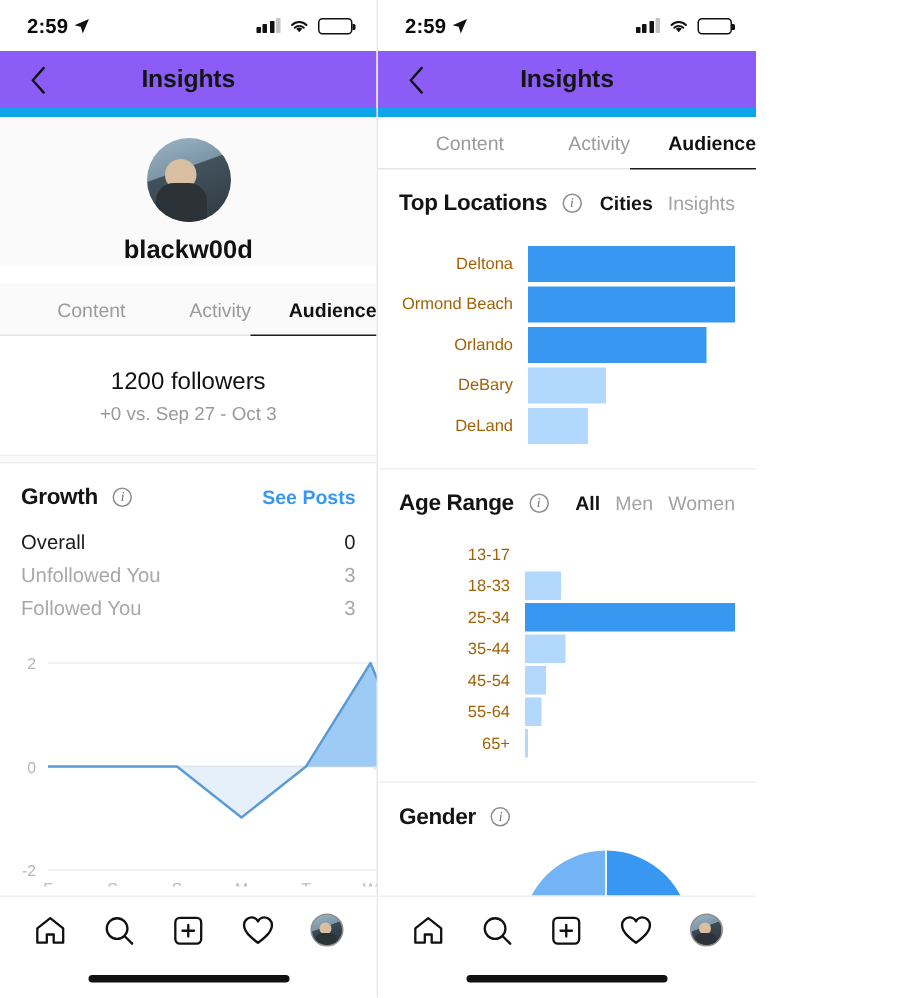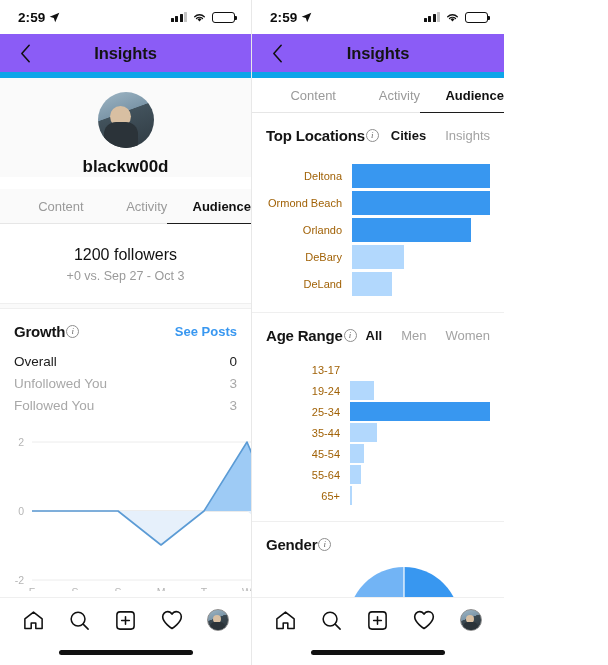--- a/index.html
+++ b/index.html
@@ -94,30 +94,30 @@
 
   .divider { height: 6px; background: #fafafa; border-top: 1px solid #efefef;
              border-bottom: 1px solid #efefef; }
   .hr { height: 1px; background: #efefef; }
 
   
   .section-head {
     display: flex; align-items: center; justify-content: space-between;
     padding: 14px 14px 10px;
   }
-  .sh-left { display: flex; align-items: center; gap: 1px; }
+  .sh-left { display: flex; align-items: center; gap: 10px; }
   .sh-title { font-size: 15px; font-weight: 700; color: #141414; letter-spacing: -.2px; }
   .info-ic {
     width: 13px; height: 13px; border: 1.2px solid #8e8e8e; border-radius: 50%;
     display: inline-flex; align-items: center; justify-content: center;
     font-size: 9px; color: #6b6b6b; font-family: "Liberation Serif", serif;
     font-style: italic; line-height: 1;
   }
   .see-posts { font-size: 13px; color: #3897f0; font-weight: 600; cursor: pointer; }
-  .seg { display: flex; gap: 19px; align-items: flex-start; }
+  .seg { display: flex; gap: 10px; align-items: flex-start; }
   .seg span { font-size: 13px; color: #a3a3a3; cursor: pointer; }
   .seg span.active { color: #141414; font-weight: 700; }
 
   
   .stats { padding: 0 14px; }
   .stat-row {
     display: flex; justify-content: space-between; align-items: center;
     padding: 3.5px 0; font-size: 13.5px;
   }
   .stat-row.primary { color: #1c1c1c; }
@@ -412,21 +412,21 @@
     </div>
 
     <div class="barchart agechart" style="padding-top:6px;padding-left:24px">
       <div class="bar-row" style="height:19px;margin-bottom:2px">
         <span class="bar-lbl">13-17</span>
         <span class="bar-track">
           <span class="bar-fill" style="display:block;width:0%;background:#b2d8fd"></span>
         </span>
       </div>
       <div class="bar-row" style="height:19px;margin-bottom:2px">
-        <span class="bar-lbl">19-24</span>
+        <span class="bar-lbl">18-33</span>
         <span class="bar-track">
           <span class="bar-fill" style="display:block;width:17%;background:#b2d8fd"></span>
         </span>
       </div>
       <div class="bar-row" style="height:19px;margin-bottom:2px">
         <span class="bar-lbl">25-34</span>
         <span class="bar-track">
           <span class="bar-fill" style="display:block;width:100%;background:#3897f0"></span>
         </span>
       </div>

